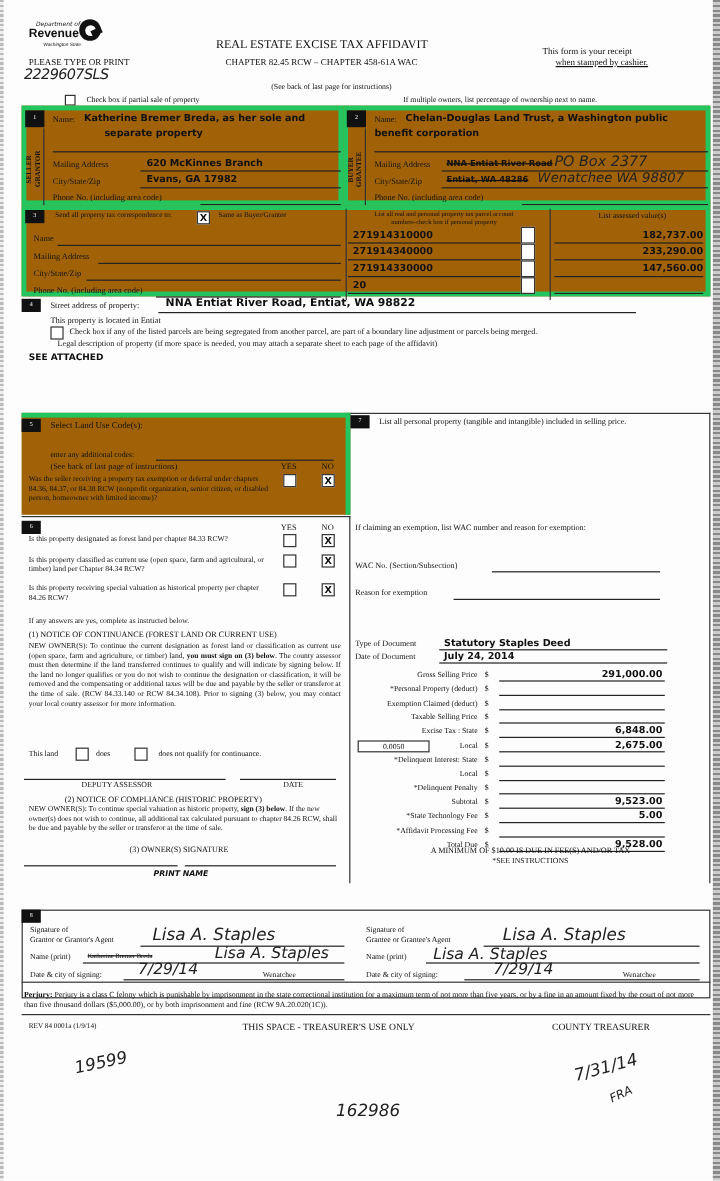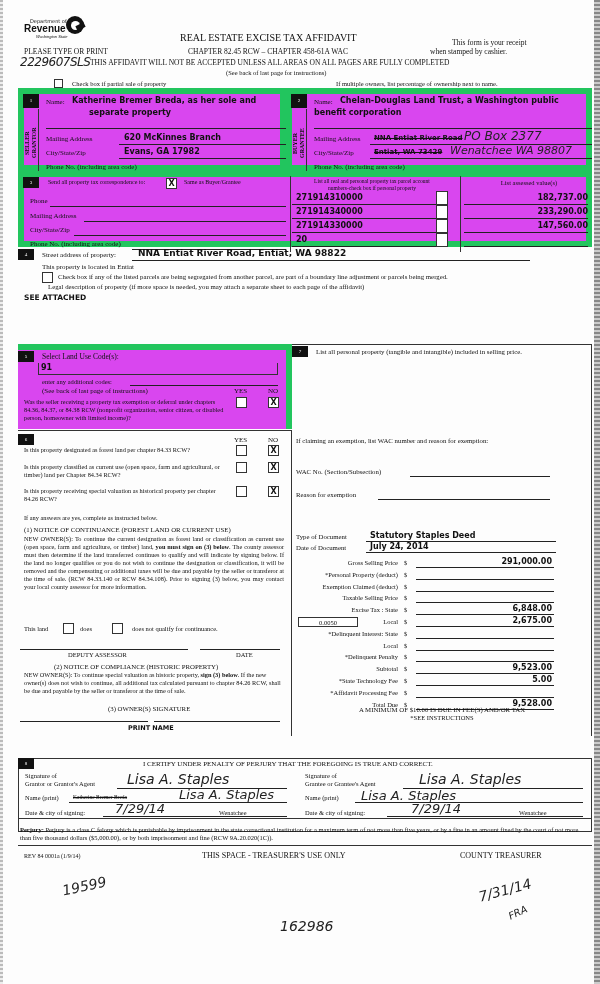--- a/index.html
+++ b/index.html
@@ -2,25 +2,25 @@
 <html><head>
 <meta charset="utf-8">
 <style>
   * { box-sizing: border-box; margin: 0; padding: 0; }
   html, body { width: 600px; height: 984px; background: #fff; overflow: hidden; }
   body { font-family: "Liberation Serif", serif; color: #111; font-size: 7px; position: relative; }
   .page { position: absolute; left: 0; top: 0; width: 600px; height: 984px; background: #fdfdfd; }
   .edge-l { position: absolute; left: 0; top: 0; width: 3px; height: 984px; background: repeating-linear-gradient(#bbb 0 2px, #eee 2px 4px); }
   .edge-r { position: absolute; right: 0; top: 0; width: 6px; height: 984px; background: repeating-linear-gradient(#888 0 2px, #ccc 2px 4px); }
   .abs { position: absolute; }
-  .sans { font-family: "DejaVu Sans", sans-serif; font-weight: bold; }
+  .sans { font-family: "DejaVu Sans", sans-serif; font-weight: bold; font-style: italic; }
   .hand { font-family: "DejaVu Sans", sans-serif; font-style: italic; color: #222; font-weight: normal; }
   .bold { font-weight: normal; }
   .sec-num { position: absolute; width: 16px; height: 11px; background: #111; color: #fff; font-size: 5px; text-align: center; line-height: 11px; }
-  .box { position: absolute; border: 6px solid #22c55e; background: #d946ef; }
+  .box { position: absolute; border: 4px solid #22c55e; background: #a16207; }
   .chk { position: absolute; width: 11px; height: 11px; border: 1px solid #333; background: #fff; font-family: "DejaVu Sans", sans-serif; font-weight: bold; font-size: 8px; text-align: center; line-height: 10px; }
   .line { position: absolute; border-bottom: 1px solid #222; height: 0; }
   .vlabel { position: absolute; writing-mode: vertical-rl; transform: rotate(180deg); font-size: 6px; font-weight: bold; text-align: center; line-height: 7px; }
   .strike { text-decoration: line-through; }
   .right { text-align: right; }
   .center { text-align: center; }
   .lbl { position: absolute; font-size: 7px; white-space: nowrap; }
   .val { position: absolute; font-family: "DejaVu Sans", sans-serif; font-weight: bold; font-size: 8px; white-space: nowrap; }
   .logo-icon { position: absolute; width: 18px; height: 18px; border-radius: 50%; background: #111; }
   .logo-icon::after { content: ""; position: absolute; left: 5px; top: 5px; width: 9px; height: 9px; border-radius: 50%; background: #fdfdfd; }
@@ -34,25 +34,24 @@
   <div class="edge-r"></div>
 
   <div class="abs" style="left:24px;top:14px;width:60px;height:26px;">
     <div class="abs sans" style="left:6px;top:4px;font-size:5px;font-weight:normal;">Department of</div>
     <div class="abs" style="left:0;top:9px;font-family:'Liberation Sans',sans-serif;font-weight:bold;font-size:10px;">Revenue</div>
     <div class="abs" style="left:12px;top:20px;font-family:'Liberation Sans',sans-serif;font-size:4px;font-style:italic;">Washington State</div>
     <div class="logo-icon" style="left:42px;top:2px;"></div>
   </div>
   <div class="abs bold" style="left:180px;top:32px;font-size:10px;">REAL ESTATE EXCISE TAX AFFIDAVIT</div>
   <div class="abs" style="left:452px;top:38px;font-size:7.5px;">This form is your receipt</div>
-  <div class="abs" style="left:430px;top:47px;font-size:7.5px;">when stamped by cashier.</div>
+  <div class="abs" style="left:463px;top:47px;font-size:7.5px;text-decoration:underline;">when stamped by cashier.</div>
   <div class="abs" style="left:24px;top:47px;font-size:7.5px;">PLEASE TYPE OR PRINT</div>
   <div class="abs" style="left:188px;top:47px;font-size:7.5px;">CHAPTER 82.45 RCW – CHAPTER 458-61A WAC</div>
   <div class="abs hand" style="left:20px;top:55px;font-size:12px;letter-spacing:-0.5px;">2229607SLS</div>
-  <div class="abs bold" style="left:90px;top:58px;font-size:7.5px;">THIS AFFIDAVIT WILL NOT BE ACCEPTED UNLESS ALL AREAS ON ALL PAGES ARE FULLY COMPLETED</div>
   <div class="abs" style="left:226px;top:69px;font-size:6.5px;">(See back of last page for instructions)</div>
   <div class="chk" style="left:54px;top:79px;width:9px;height:9px;"></div>
   <div class="abs" style="left:72px;top:80px;font-size:6.5px;">Check box if partial sale of property</div>
   <div class="abs" style="left:336px;top:80px;font-size:6.5px;">If multiple owners, list percentage of ownership next to name.</div>
 
   <div class="box" style="left:18px;top:88px;width:268px;height:83px;">
     <div class="sec-num" style="left:-1px;top:0;height:14px;line-height:14px;">1</div>
     <div class="abs" style="left:-1px;top:15px;width:16px;height:67px;border-right:1px solid #333;">
       <div class="vlabel" style="left:1px;top:14px;height:40px;">SELLER</div>
       <div class="vlabel" style="left:8px;top:10px;height:48px;">GRANTOR</div>
@@ -79,33 +78,33 @@
     </div>
     <div class="lbl" style="left:22px;top:4px;">Name:</div>
     <div class="val" style="left:48px;top:2px;">Chelan-Douglas Land Trust, a Washington public</div>
     <div class="val" style="left:22px;top:14px;">benefit corporation</div>
     <div class="line" style="left:22px;top:34px;width:278px;"></div>
     <div class="lbl" style="left:22px;top:41px;">Mailing Address</div>
     <div class="val strike" style="left:82px;top:40px;font-size:7px;">NNA Entiat River Road</div>
     <div class="abs hand" style="left:172px;top:35px;font-size:12px;">PO Box 2377</div>
     <div class="line" style="left:78px;top:50px;width:222px;"></div>
     <div class="lbl" style="left:22px;top:55px;">City/State/Zip</div>
-    <div class="val strike" style="left:82px;top:54px;font-size:7px;">Entiat, WA 73429</div>
+    <div class="val strike" style="left:82px;top:54px;font-size:7px;">Entiat, WA 48286</div>
     <div class="abs hand" style="left:158px;top:50px;font-size:11px;">Wenatchee WA 98807</div>
     <div class="line" style="left:78px;top:64px;width:222px;"></div>
     <div class="lbl" style="left:22px;top:69px;">Phone No. (including area code)</div>
     <div class="line" style="left:145px;top:78px;width:155px;"></div>
   </div>
 
   <div class="box" style="left:18px;top:171px;width:574px;height:76px;">
     <div class="sec-num" style="left:-1px;top:0;">3</div>
     <div class="lbl" style="left:24px;top:2px;font-size:6px;">Send all property tax correspondence to:</div>
     <div class="chk" style="left:142px;top:1px;">X</div>
     <div class="lbl" style="left:160px;top:2px;font-size:6px;">Same as Buyer/Grantee</div>
-    <div class="lbl" style="left:6px;top:20px;">Phone</div>
+    <div class="lbl" style="left:6px;top:20px;">Name</div>
     <div class="line" style="left:26px;top:29px;width:236px;"></div>
     <div class="lbl" style="left:6px;top:35px;">Mailing Address</div>
     <div class="line" style="left:60px;top:44px;width:202px;"></div>
     <div class="lbl" style="left:6px;top:49px;">City/State/Zip</div>
     <div class="line" style="left:50px;top:58px;width:212px;"></div>
     <div class="lbl" style="left:6px;top:63px;">Phone No. (including area code)</div>
     <div class="line" style="left:108px;top:72px;width:154px;"></div>
 
     <div class="abs" style="left:266px;top:-1px;width:1px;height:76px;background:#333;"></div>
     <div class="abs center" style="left:268px;top:1px;width:160px;font-size:5.5px;line-height:6.5px;">
@@ -151,23 +150,20 @@
   <div class="line" style="left:132px;top:260px;width:398px;"></div>
   <div class="lbl" style="left:42px;top:263px;">This property is located in Entiat</div>
   <div class="chk" style="left:42px;top:272px;"></div>
   <div class="lbl" style="left:58px;top:273px;font-size:6.8px;">Check box if any of the listed parcels are being segregated from another parcel, are part of a boundary line adjustment or parcels being merged.</div>
   <div class="lbl" style="left:48px;top:283px;font-size:6.8px;">Legal description of property (if more space is needed, you may attach a separate sheet to each page of the affidavit)</div>
   <div class="val" style="left:24px;top:293px;font-size:7.5px;">SEE ATTACHED</div>
 
   <div class="box" style="left:18px;top:344px;width:274px;height:85px;border-left:none;border-bottom:none;">
     <div class="sec-num" style="left:0;top:1px;">5</div>
     <div class="lbl" style="left:24px;top:2px;font-size:7.5px;">Select Land Use Code(s):</div>
-    <div class="abs" style="left:20px;top:13px;width:240px;height:12px;border:1px solid #333;border-top:none;">
-      <div class="val" style="left:2px;top:0px;">91</div>
-    </div>
     <div class="lbl" style="left:24px;top:28px;font-size:6.5px;">enter any additional codes:</div>
     <div class="line" style="left:112px;top:35px;width:148px;"></div>
     <div class="lbl" style="left:24px;top:37px;font-size:7px;">(See back of last page of instructions)</div>
     <div class="lbl" style="left:216px;top:37px;">YES</div>
     <div class="lbl" style="left:250px;top:37px;">NO</div>
     <div class="abs" style="left:6px;top:48px;width:206px;font-size:6.3px;line-height:8px;">Was the seller receiving a property tax exemption or deferral under chapters 84.36, 84.37, or 84.38 RCW (nonprofit organization, senior citizen, or disabled person, homeowner with limited income)?</div>
     <div class="chk" style="left:218px;top:47px;"></div>
     <div class="chk" style="left:250px;top:47px;">X</div>
   </div>
 
@@ -305,21 +301,20 @@
           <div class="line" style="left: 124px; top: 363.6px; width: 138px;"></div>
         </div>
       </div>
 
     <div class="lbl bold center" style="left:0;top:361px;width:300px;font-size:6.8px;">A MINIMUM OF $10.00 IS DUE IN FEE(S) AND/OR TAX</div>
     <div class="lbl center" style="left:0;top:369px;width:300px;font-size:6.5px;">*SEE INSTRUCTIONS</div>
   </div>
 
   <div class="abs" style="left:18px;top:758px;width:574px;height:74px;border:1px solid #333;">
     <div class="sec-num" style="left:-1px;top:-1px;">8</div>
-    <div class="lbl bold" style="left:124px;top:1px;font-size:7px;">I CERTIFY UNDER PENALTY OF PERJURY THAT THE FOREGOING IS TRUE AND CORRECT.</div>
 
     <div class="lbl" style="left:6px;top:13px;font-size:6.5px;">Signature of</div>
     <div class="lbl bold" style="left:6px;top:21px;font-size:6.5px;">Grantor or Grantor's Agent</div>
     <div class="abs hand" style="left:108px;top:12px;font-size:14px;">Lisa A. Staples</div>
     <div class="line" style="left:98px;top:29px;width:170px;"></div>
     <div class="lbl" style="left:6px;top:35px;font-size:6.5px;">Name (print)</div>
     <div class="lbl bold strike" style="left:54px;top:35px;font-size:5.5px;">Katherine Bremer Breda</div>
     <div class="abs hand" style="left:160px;top:28px;font-size:13px;">Lisa A. Staples</div>
     <div class="line" style="left:50px;top:43px;width:218px;"></div>
     <div class="lbl" style="left:6px;top:50px;font-size:6.5px;">Date &amp; city of signing:</div>

